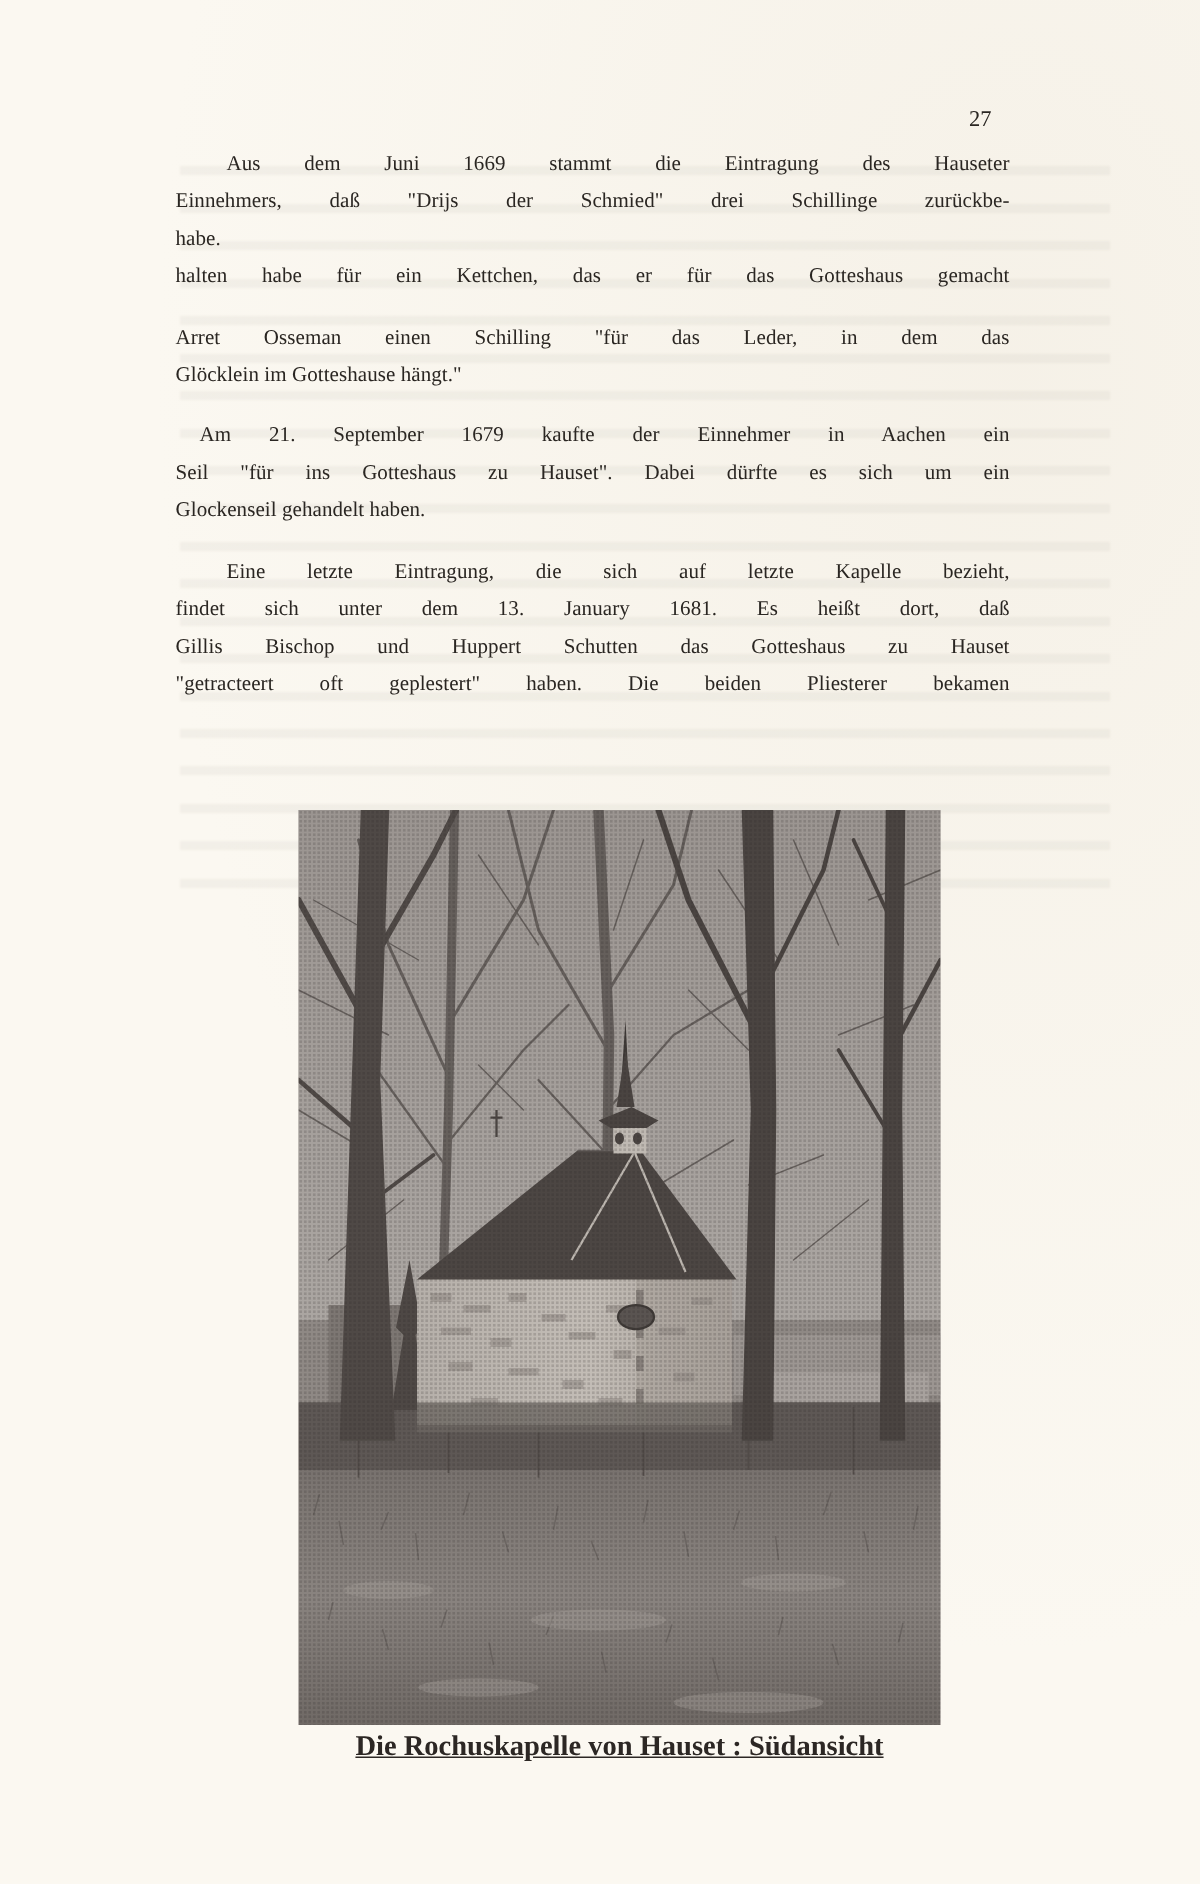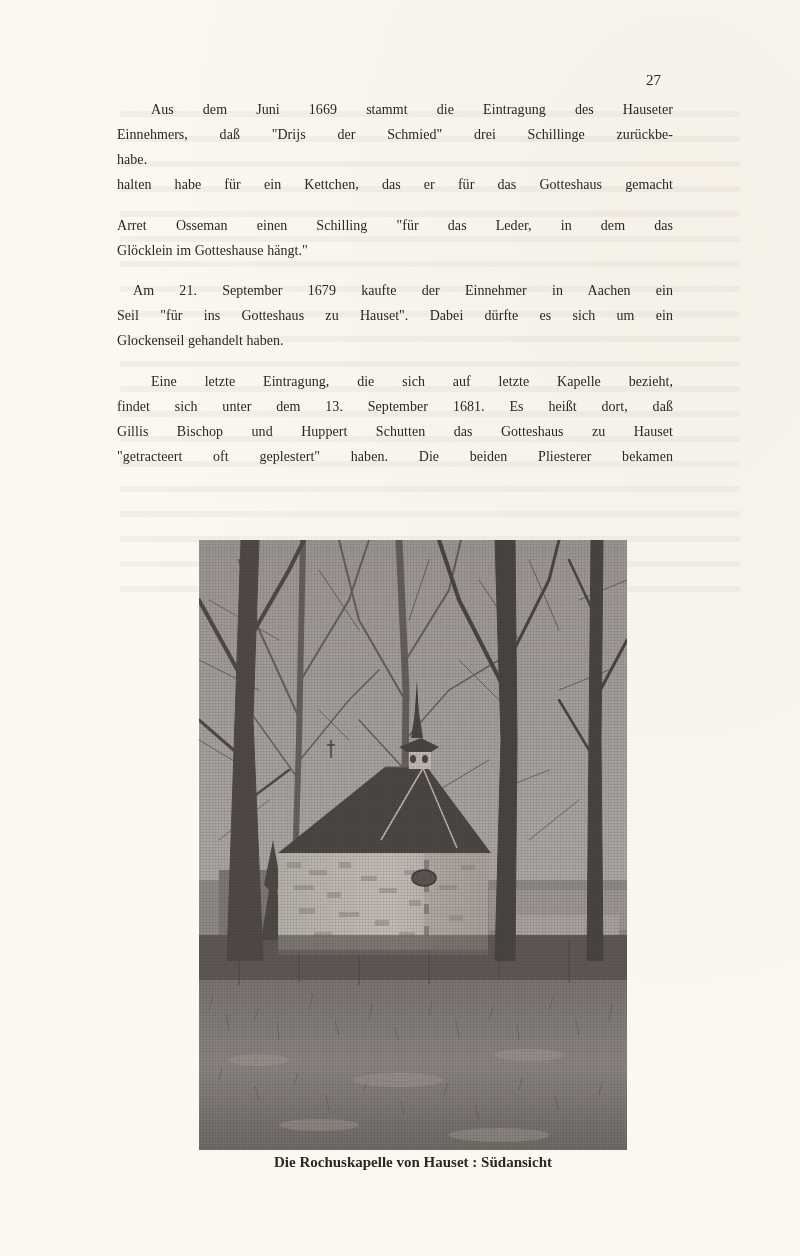--- a/index.html
+++ b/index.html
@@ -91,24 +91,25 @@
         radial-gradient(rgba(40,35,35,0.18) 0.9px, transparent 1.1px);
       background-size: 3px 3px;
       pointer-events: none;
     }
     .caption {
       position: absolute;
       top: 1154px;
       left: 199px;
       width: 428px;
       text-align: center;
-      font-size: 15px;
+      font-size: 19px;
       font-weight: bold;
       color: #2c2724;
       letter-spacing: 0px;
+      text-decoration: underline;
     }
   </style>
 </head>
 <body>
 
 <div class="page">
   <div class="bleed"></div>
 
   <div class="page-number">27</div>
 
@@ -123,21 +124,21 @@
       <span class="line">Arret Osseman einen Schilling "für das Leder, in dem das</span>
       <span class="line last">Glöcklein im Gotteshause hängt."</span>
     </p>
     <p>
       <span class="line" style="padding-left:16px;">Am 21. September 1679 kaufte der Einnehmer in Aachen ein</span>
       <span class="line">Seil "für ins Gotteshaus zu Hauset". Dabei dürfte es sich um ein</span>
       <span class="line last">Glockenseil gehandelt haben.</span>
     </p>
     <p>
       <span class="line" style="padding-left:34px;">Eine letzte Eintragung, die sich auf letzte Kapelle bezieht,</span>
-      <span class="line">findet sich unter dem 13. September 1681. Es heißt dort, daß</span>
+      <span class="line">findet sich unter dem 13. January 1681. Es heißt dort, daß</span>
       <span class="line">Gillis Bischop und Huppert Schutten das Gotteshaus zu Hauset</span>
       <span class="line">"getracteert oft geplestert" haben. Die beiden Pliesterer bekamen</span>
     </p>
   </div>
 
   <div class="photo" title="Black-and-white photograph of a small octagonal stone chapel with a pyramidal slate roof and small bell turret, surrounded by tall bare winter trees, with a grassy field in the foreground.">
     <svg width="428" height="610" viewBox="0 0 428 610" xmlns="http://www.w3.org/2000/svg">
       <defs>
         <linearGradient id="sky" x1="0" y1="0" x2="0" y2="1">
           <stop offset="0" stop-color="#9b9591"></stop>

